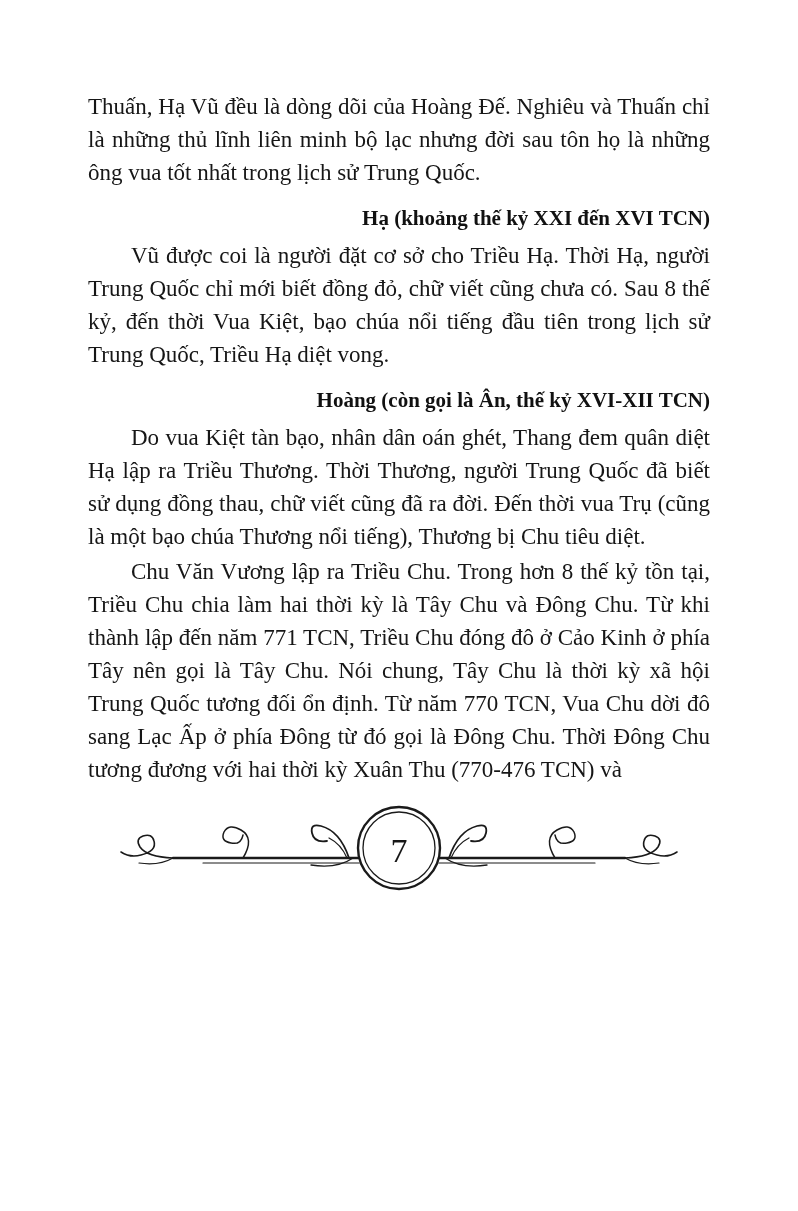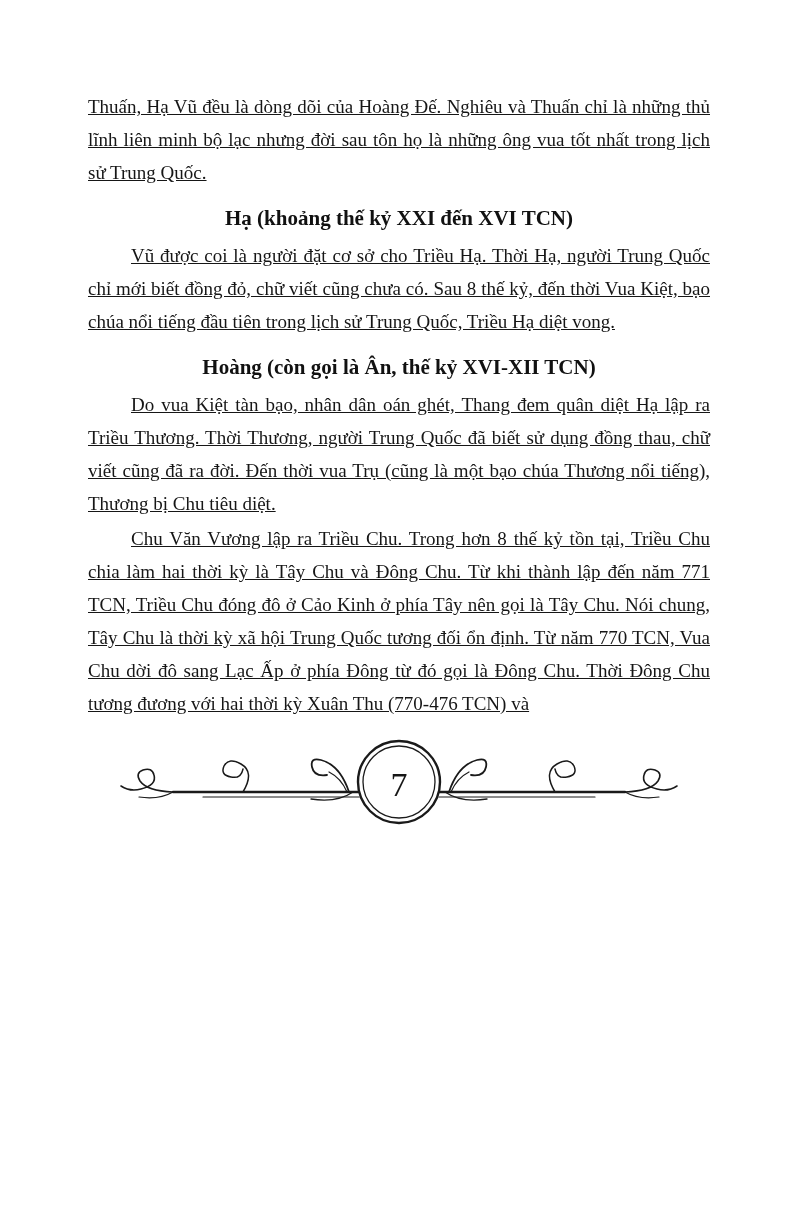--- a/index.html
+++ b/index.html
@@ -9,36 +9,35 @@
     height: 1211px;
     margin: 0 auto;
     background: #ffffff;
     color: #161616;
     font-family: "Liberation Serif", "DejaVu Serif", serif;
     padding: 90px 88px 0 88px;
     overflow: hidden;
     position: relative;
   }
   .body-text {
-    font-size: 19px;
+    font-size: 23px;
     line-height: 33px;
     text-align: justify;
     text-indent: 43px;
     margin: 0 0 2px 0;
     color: #161616;
-    text-decoration: underline;
   }
   .body-text.no-indent { text-indent: 0; }
   .heading {
     font-size: 21px;
     font-weight: bold;
     line-height: 30px;
     margin: 14px 0 6px 0;
     color: #111111;
-    text-align: center;
+    text-align: right;
   }
   .footer-ornament {
     margin-top: 8px;
     display: flex;
     justify-content: center;
   }
   .page-number-text {
     font-family: "Liberation Serif", "DejaVu Serif", serif;
   }
 </style>

